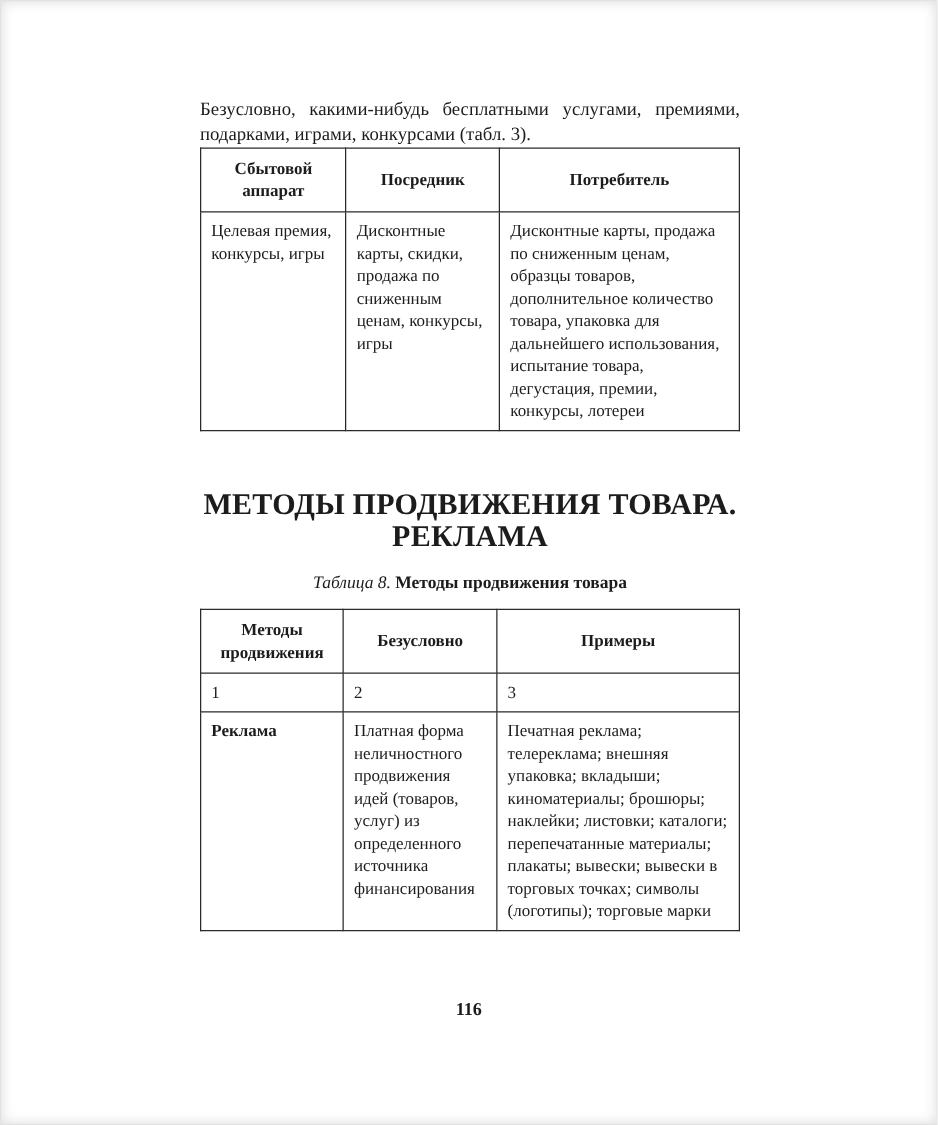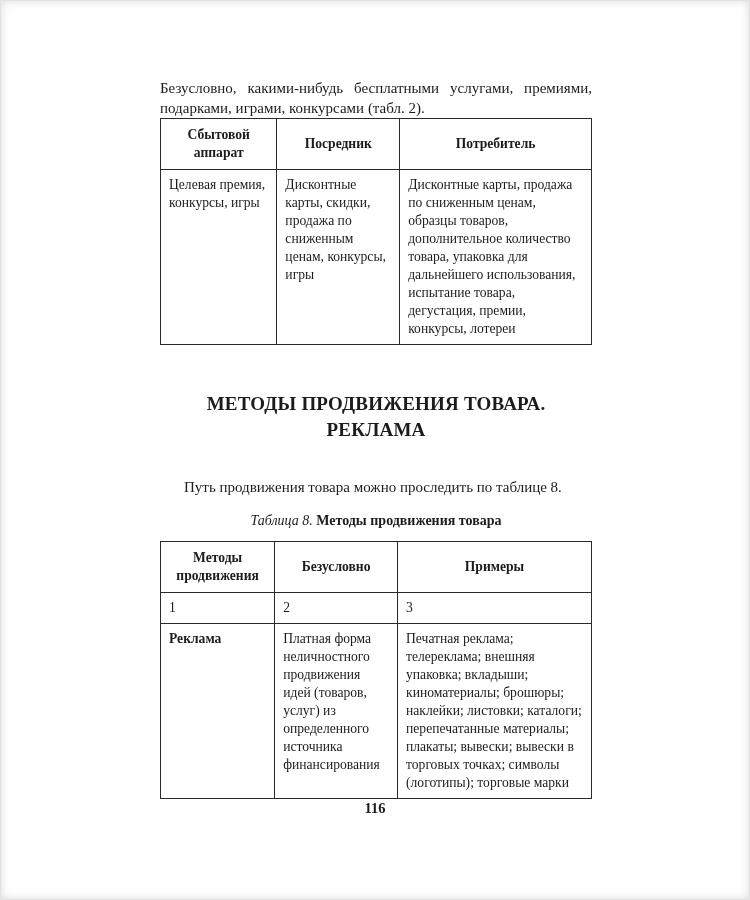--- a/index.html
+++ b/index.html
@@ -76,21 +76,21 @@
   td.num {
     text-align: center;
     vertical-align: middle;
     padding: 4px 8px;
     height: 18px;
   }
   td.bold-cell { font-weight: bold; }
   .section-heading {
     margin: 46px 0 0 0;
     text-align: center;
-    font-size: 19px;
+    font-size: 24px;
     line-height: 26px;
     font-weight: bold;
     letter-spacing: 0.2px;
   }
   .section-heading span { display: block; }
   .lead-para {
     margin: 34px 0 0 0;
   }
   .caption-2 {
     margin-top: 16px;
@@ -109,21 +109,21 @@
     margin: 0;
   }
 </style>
 </head>
 <body>
 
 <div class="scan-frame"></div>
 
 <div class="content">
 
-  <p class="para">Безусловно, какими-нибудь бесплатными услугами, премиями, подарками, играми, конкурсами (табл. 2).</p>
+  <p class="para">Безусловно, какими-нибудь бесплатными услугами, премиями, подарками, играми, конкурсами (табл. 3).</p>
 
 
   <table class="tbl tbl7">
     <colgroup>
         <col class="c1">
         <col class="c2">
         <col class="c3">
       </colgroup>
     <thead>
       <tr>
@@ -139,21 +139,20 @@
         <td>Дисконтные карты, продажа по сниженным ценам, образцы товаров, дополнительное количество товара, упаковка для дальнейшего использования, испытание товара, дегустация, премии, конкурсы, лотереи</td>
       </tr>
     </tbody>
   </table>
 
   <h1 class="section-heading">
     <span>МЕТОДЫ ПРОДВИЖЕНИЯ ТОВАРА.</span>
     <span>РЕКЛАМА</span>
   </h1>
 
-  <p class="para para-indent lead-para">Путь продвижения товара можно проследить по таблице 8.</p>
 
   <p class="caption caption-2"><em>Таблица 8.</em> <strong>Методы продвижения товара</strong></p>
 
   <table class="tbl tbl8 tbl8-wrap">
     <colgroup>
         <col class="c1">
         <col class="c2">
         <col class="c3">
       </colgroup>
     <thead>

